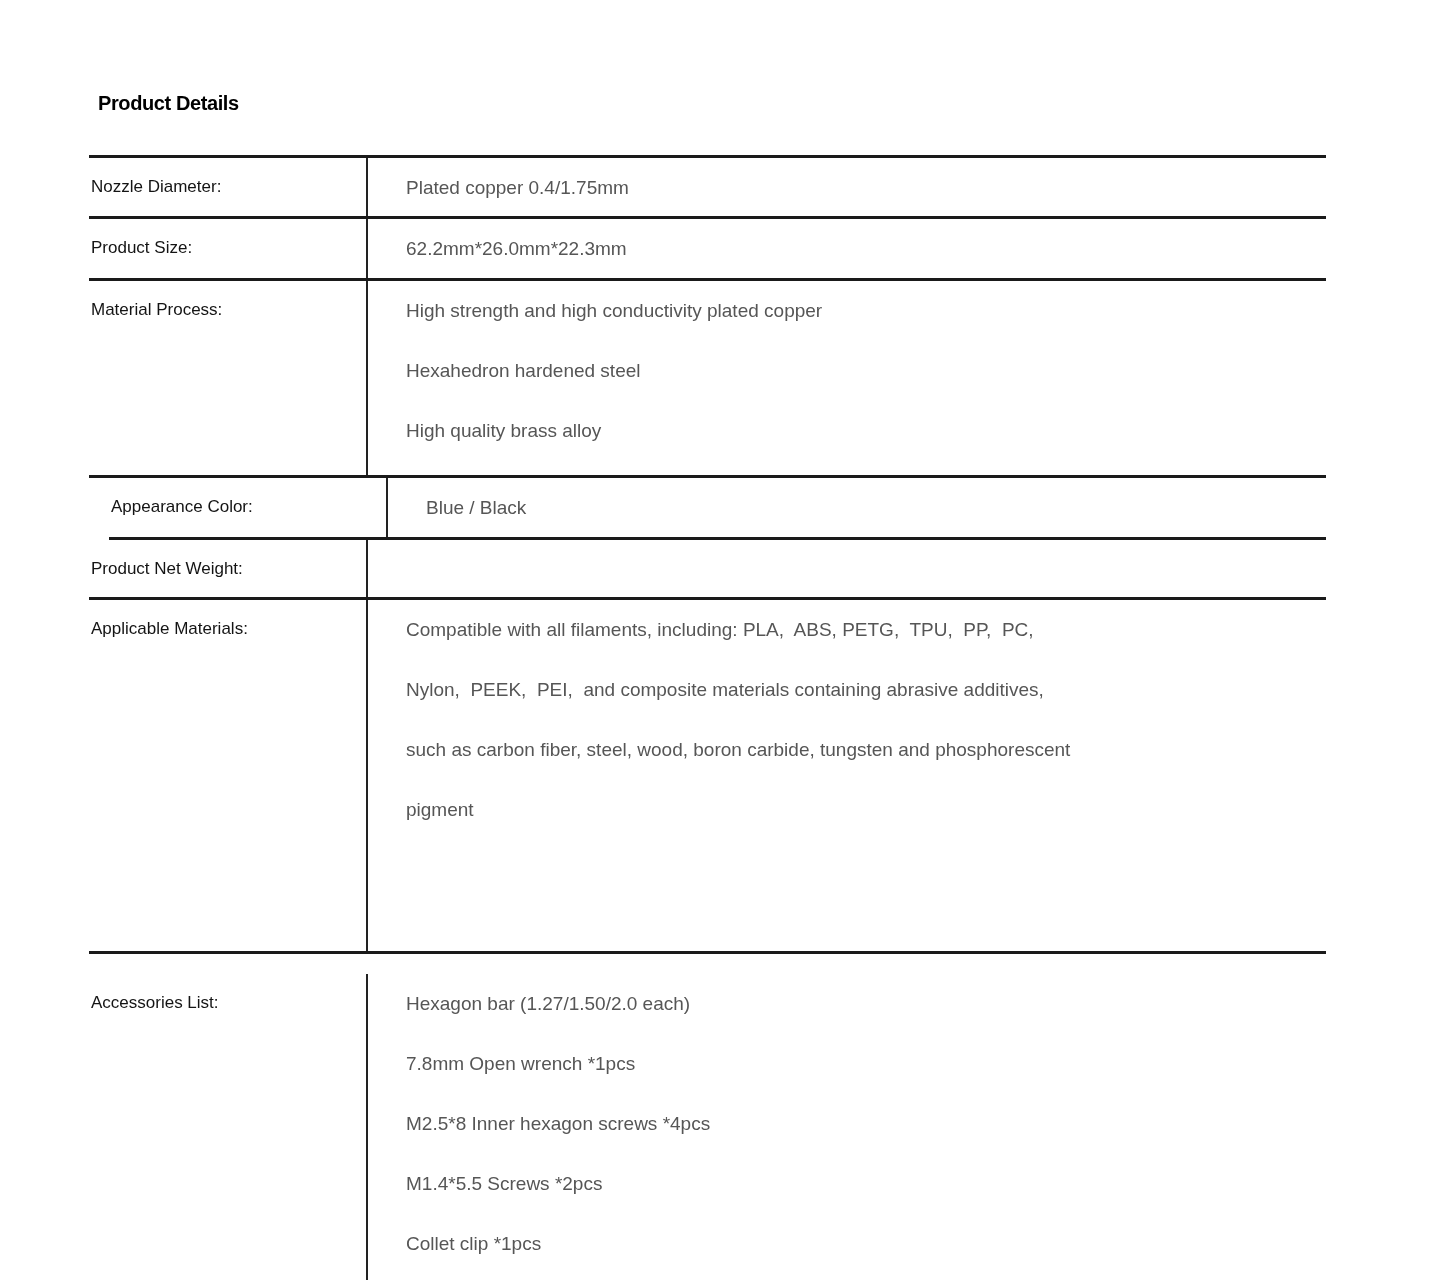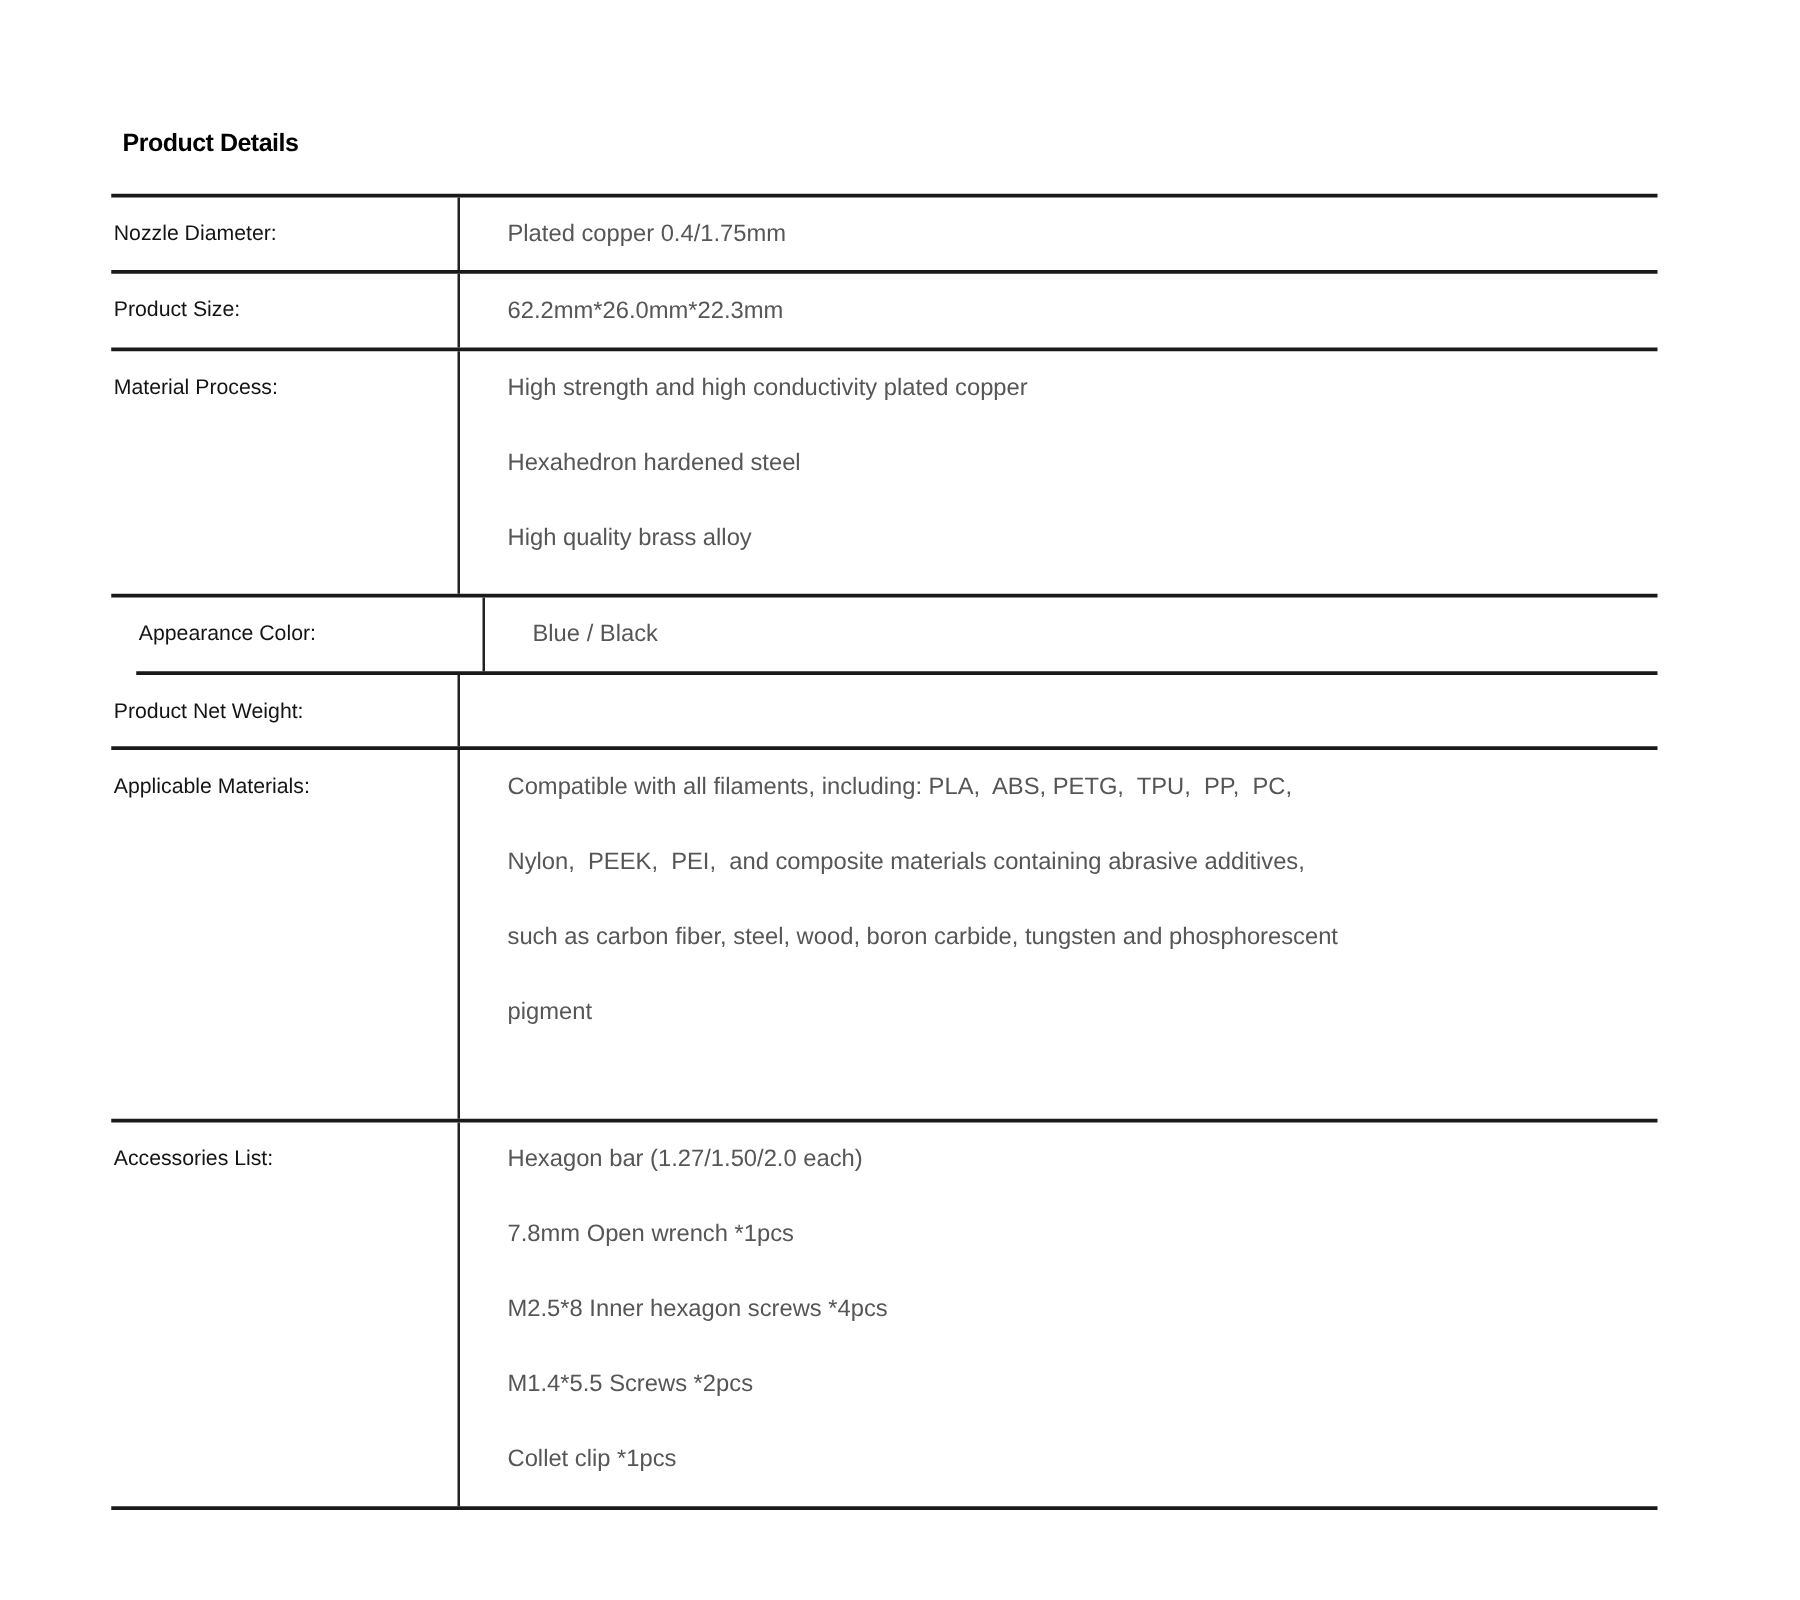--- a/index.html
+++ b/index.html
@@ -8,42 +8,42 @@
     --c-value:#565656;
     --c-rule:#1a1a1a;
     --c-bg:#ffffff;
   }
   *{margin:0;padding:0;box-sizing:border-box;}
   html,body{width:1440px;height:1280px;background:var(--c-bg);
     font-family:"Liberation Sans","DejaVu Sans",sans-serif;}
   body{position:relative;overflow:hidden;}
 
   .page-title{
-    position:absolute;left:98px;top:104px;
+    position:absolute;left:98px;top:92px;
     font-size:20px;font-weight:800;letter-spacing:-0.4px;
     color:var(--c-heading);
   }
 
   .spec-table{
     position:absolute;left:89px;top:155px;width:1237px;
     border-top:3px solid var(--c-rule);
     border-bottom:3px solid var(--c-rule);
   }
   .prow{
     display:flex;align-items:stretch;
     border-bottom:3px solid var(--c-rule);
   }
-  .prow:last-child{border-bottom:none;}
+  .prow:last-child{border-bottom:none;margin-top:20px;}
   
   .prow:nth-of-type(1){height:61px;}
   .prow:nth-of-type(2){height:62px;}
   .prow:nth-of-type(3){height:197px;}
   .prow:nth-of-type(4){height:62px;margin-left:20px;}
   .prow:nth-of-type(5){height:60px;}
-  .prow:nth-of-type(6){height:298px;}
+  .prow:nth-of-type(6){height:354px;}
   .prow:nth-of-type(7){height:307px;}
 
   .cell-label{
     width:279px;flex:0 0 279px;
     border-right:2px solid #222222;
   }
   .lline{
     height:58px;display:flex;align-items:center;
     padding-left:2px;
     font-size:17px;color:var(--c-label);

